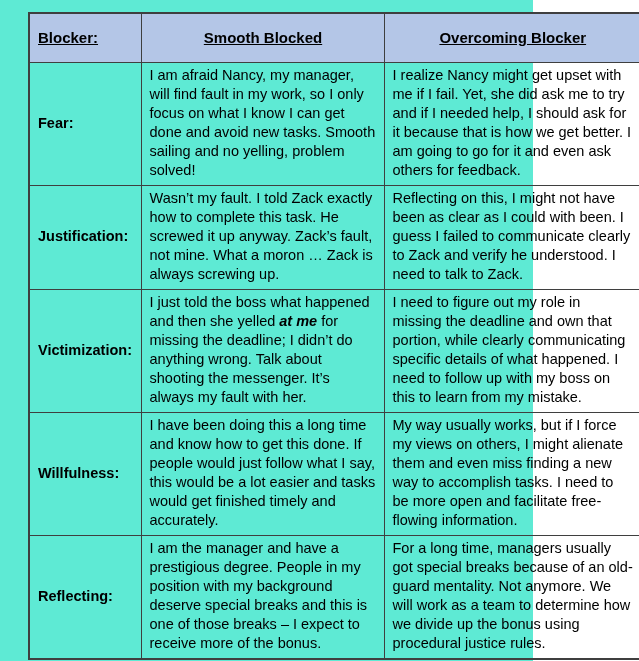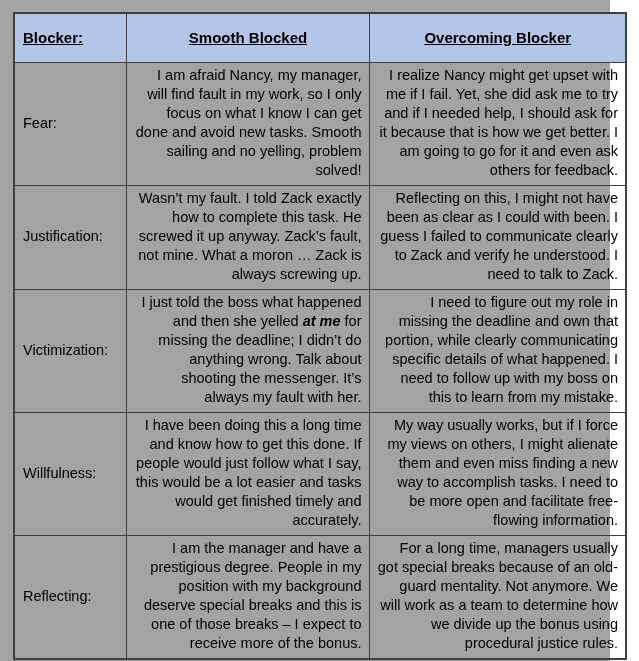--- a/index.html
+++ b/index.html
@@ -3,25 +3,25 @@
 <meta charset="utf-8">
 <style>
   html, body {
     margin: 0;
     padding: 0;
     background: #ffffff;
     font-family: "Liberation Sans", sans-serif;
     color: #000000;
   }
   .page {
-    width: 610px;
+    width: 533px;
     height: 661px;
     box-sizing: border-box;
-    padding: 12px 13px;
-    background: #a3a3a3;
+    padding: 12px 28px;
+    background: #5eead4;
   }
   table.blockers {
     border-collapse: collapse;
     table-layout: fixed;
     width: 612px;
     border: 2px solid #3f3f3f;
   }
   table.blockers th,
   table.blockers td {
     border: 1px solid #3f3f3f;
@@ -37,29 +37,29 @@
     font-weight: bold;
     font-size: 15px;
     height: 40px;
     vertical-align: middle;
   }
   th.hdr-blocker { text-align: left; }
   th.hdr-blocked, th.hdr-overcoming { text-align: center; }
   .hdr-underline { text-decoration: underline; }
   
   td.blocker-label {
-    font-weight: normal;
+    font-weight: bold;
     font-size: 15px;
     vertical-align: middle;
     text-align: left;
   }
   
   td.body-cell {
     vertical-align: top;
-    text-align: right;
+    text-align: left;
   }
   .emphasis {
     font-weight: bold;
     font-style: italic;
   }
 </style>
 </head>
 <body>
 
 <div class="page">

